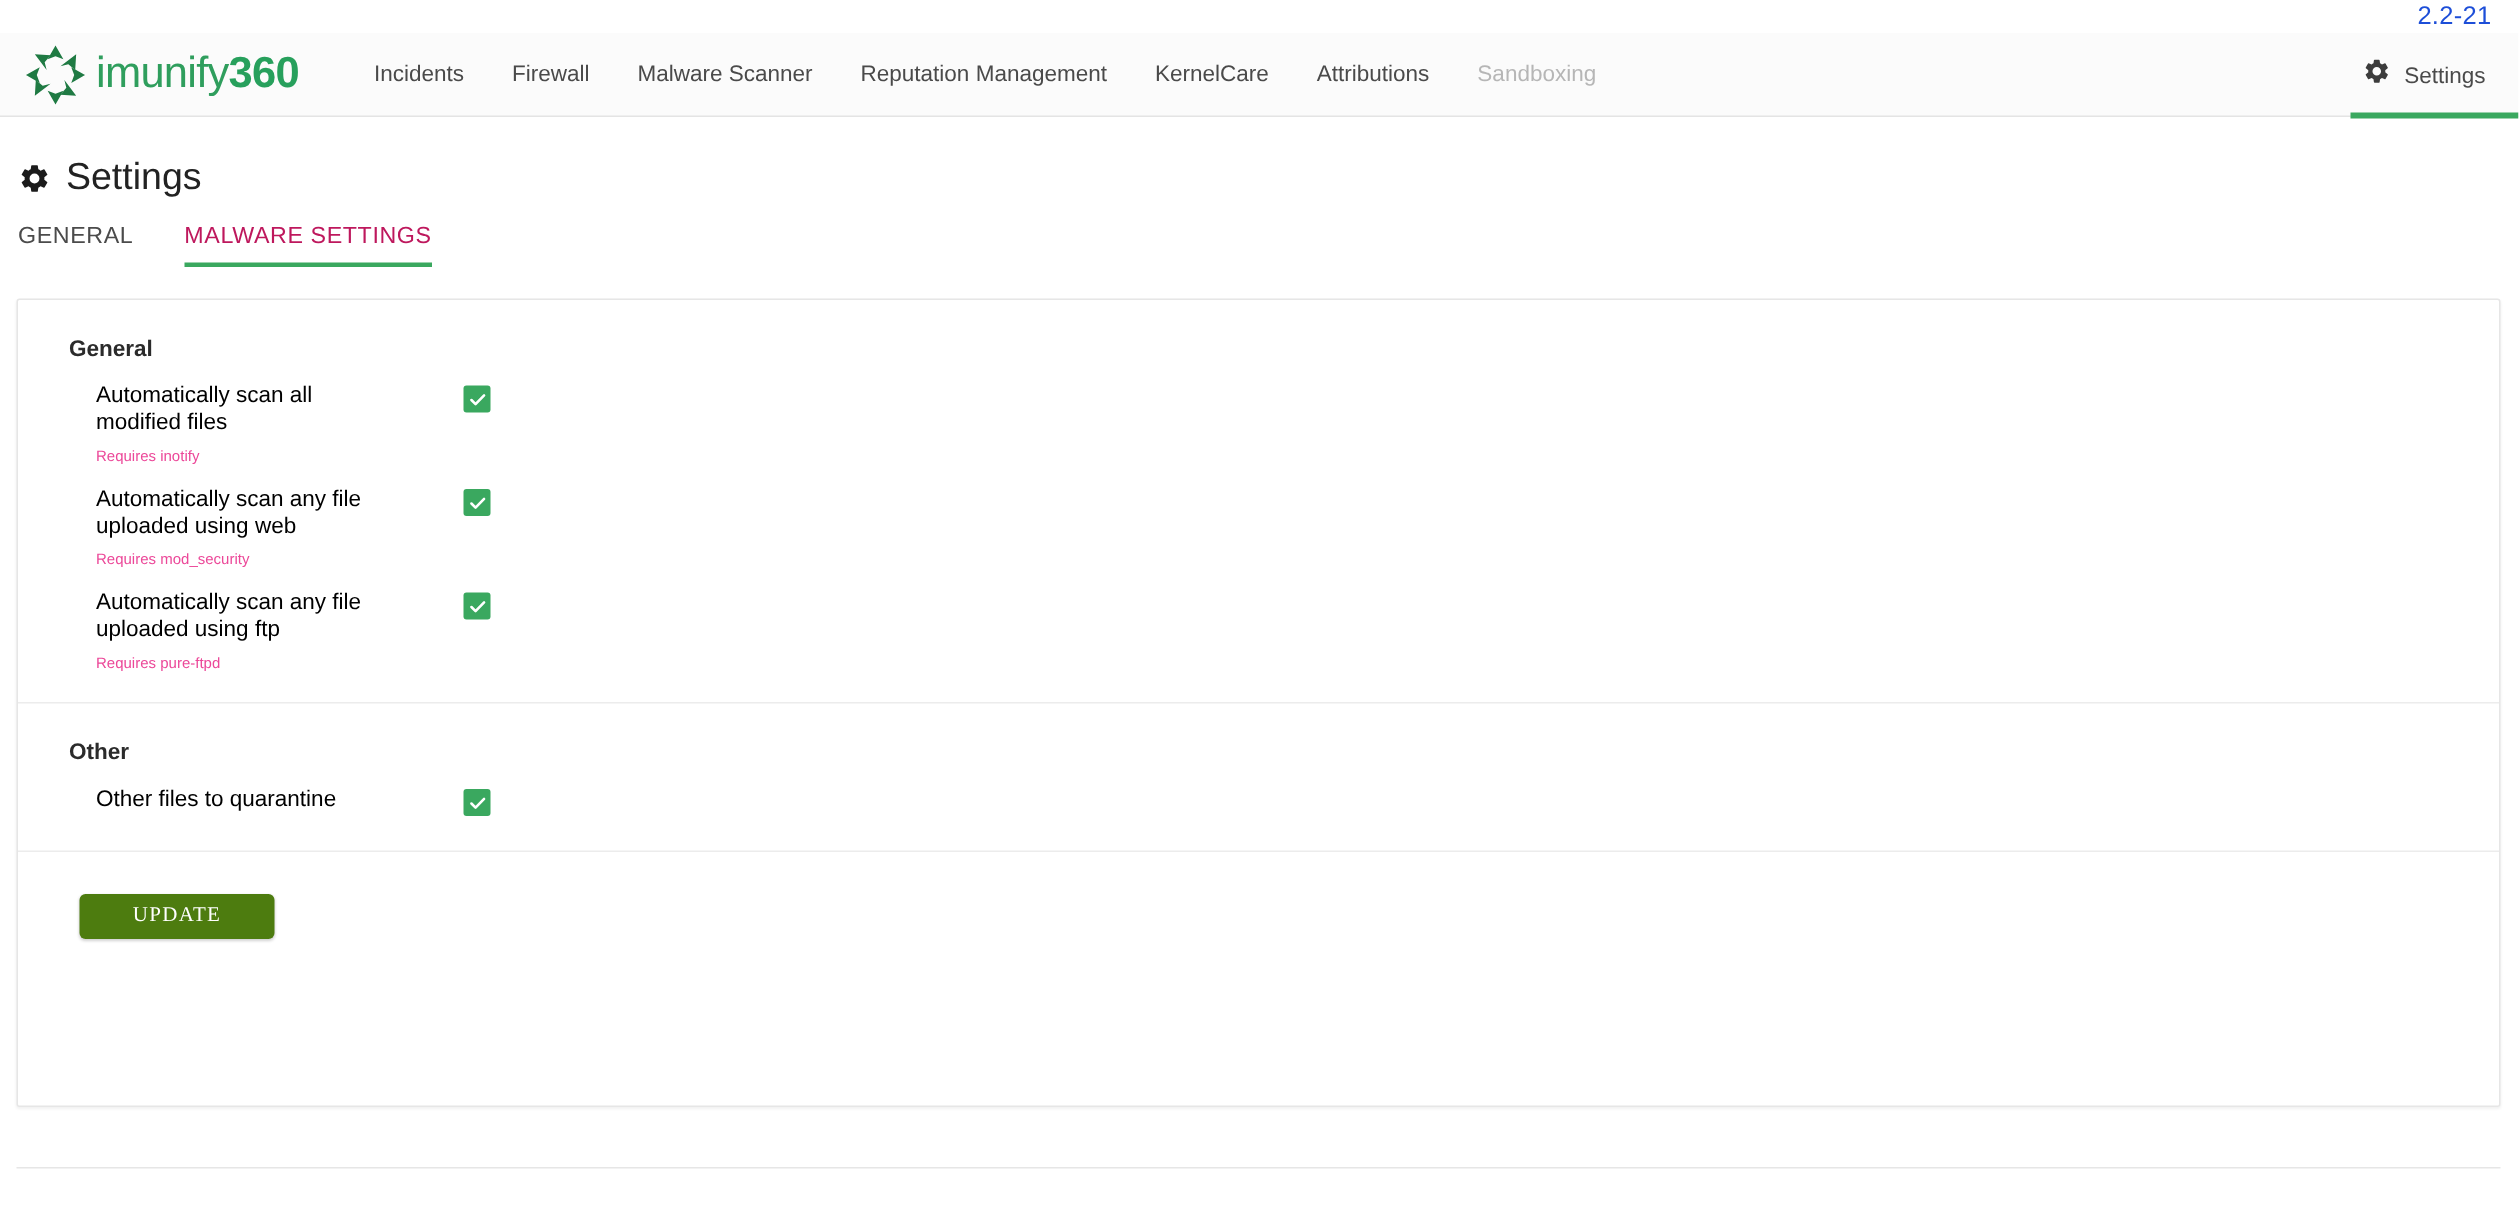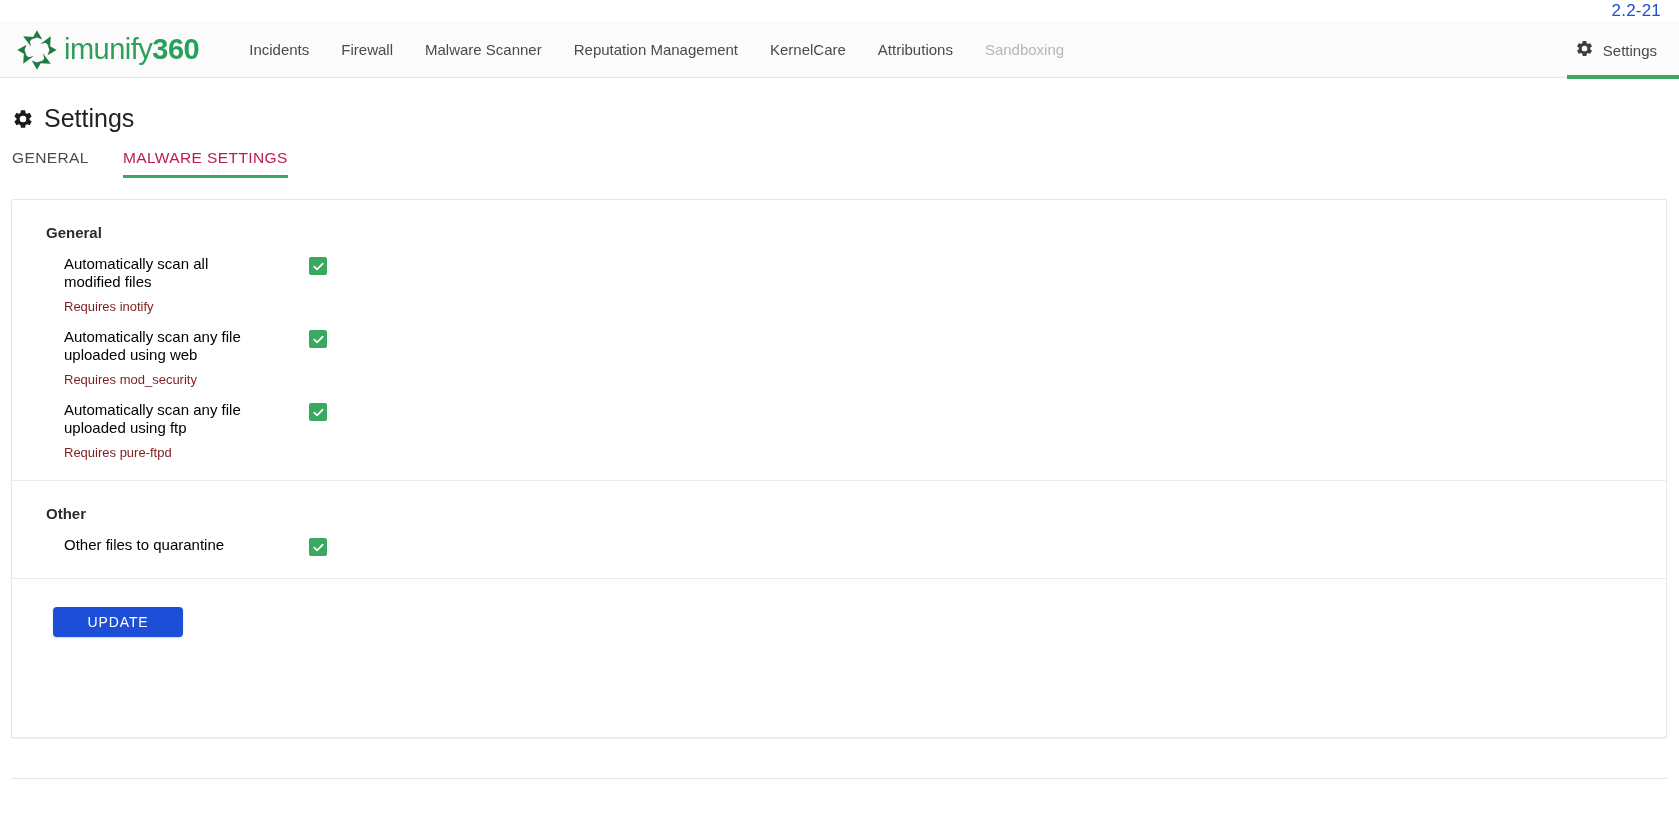--- a/index.html
+++ b/index.html
@@ -149,22 +149,22 @@
     padding: 14px 0 0 52px;
   }
   .setting-texts { width: 245px; }
   .setting-label {
     font-size: 15px;
     color: #000000;
     line-height: 18px;
     max-width: 200px;
   }
   .setting-hint {
-    font-size: 13px;
-    color: #7f1d1d;
+    font-size: 10px;
+    color: #ec4899;
     margin-top: 8px;
   }
   .chk-cell { padding-top: 2px; }
 
   .chk {
     width: 18px; height: 18px;
     border-radius: 2px;
     background: #3aa85f;
     display: inline-flex;
     align-items: center;
@@ -175,32 +175,32 @@
 
   .divider {
     height: 1px;
     background: #ececec;
     margin: 0;
   }
   .sect-gap-top { height: 20px; }
 
   .btn-area { padding: 28px 0 0 41px; }
   .btn-update {
-    background: #1d4ed8;
+    background: #4d7c0f;
     color: #ffffff;
     font-size: 14px;
     letter-spacing: .9px;
     border: none;
     border-radius: 4px;
     padding: 0 22px;
     height: 30px;
     min-width: 130px;
     cursor: pointer;
     box-shadow: 0 1px 2px rgba(0,0,0,0.18);
-    font-family: Liberation Sans, sans-serif;
+    font-family: Liberation Serif, serif;
   }
 
   
   .bottom-strip {
     margin: 40px 12px 0 11px;
     border-top: 1px solid #e6e6e6;
     height: 10px;
   }
 </style>
 </head>

